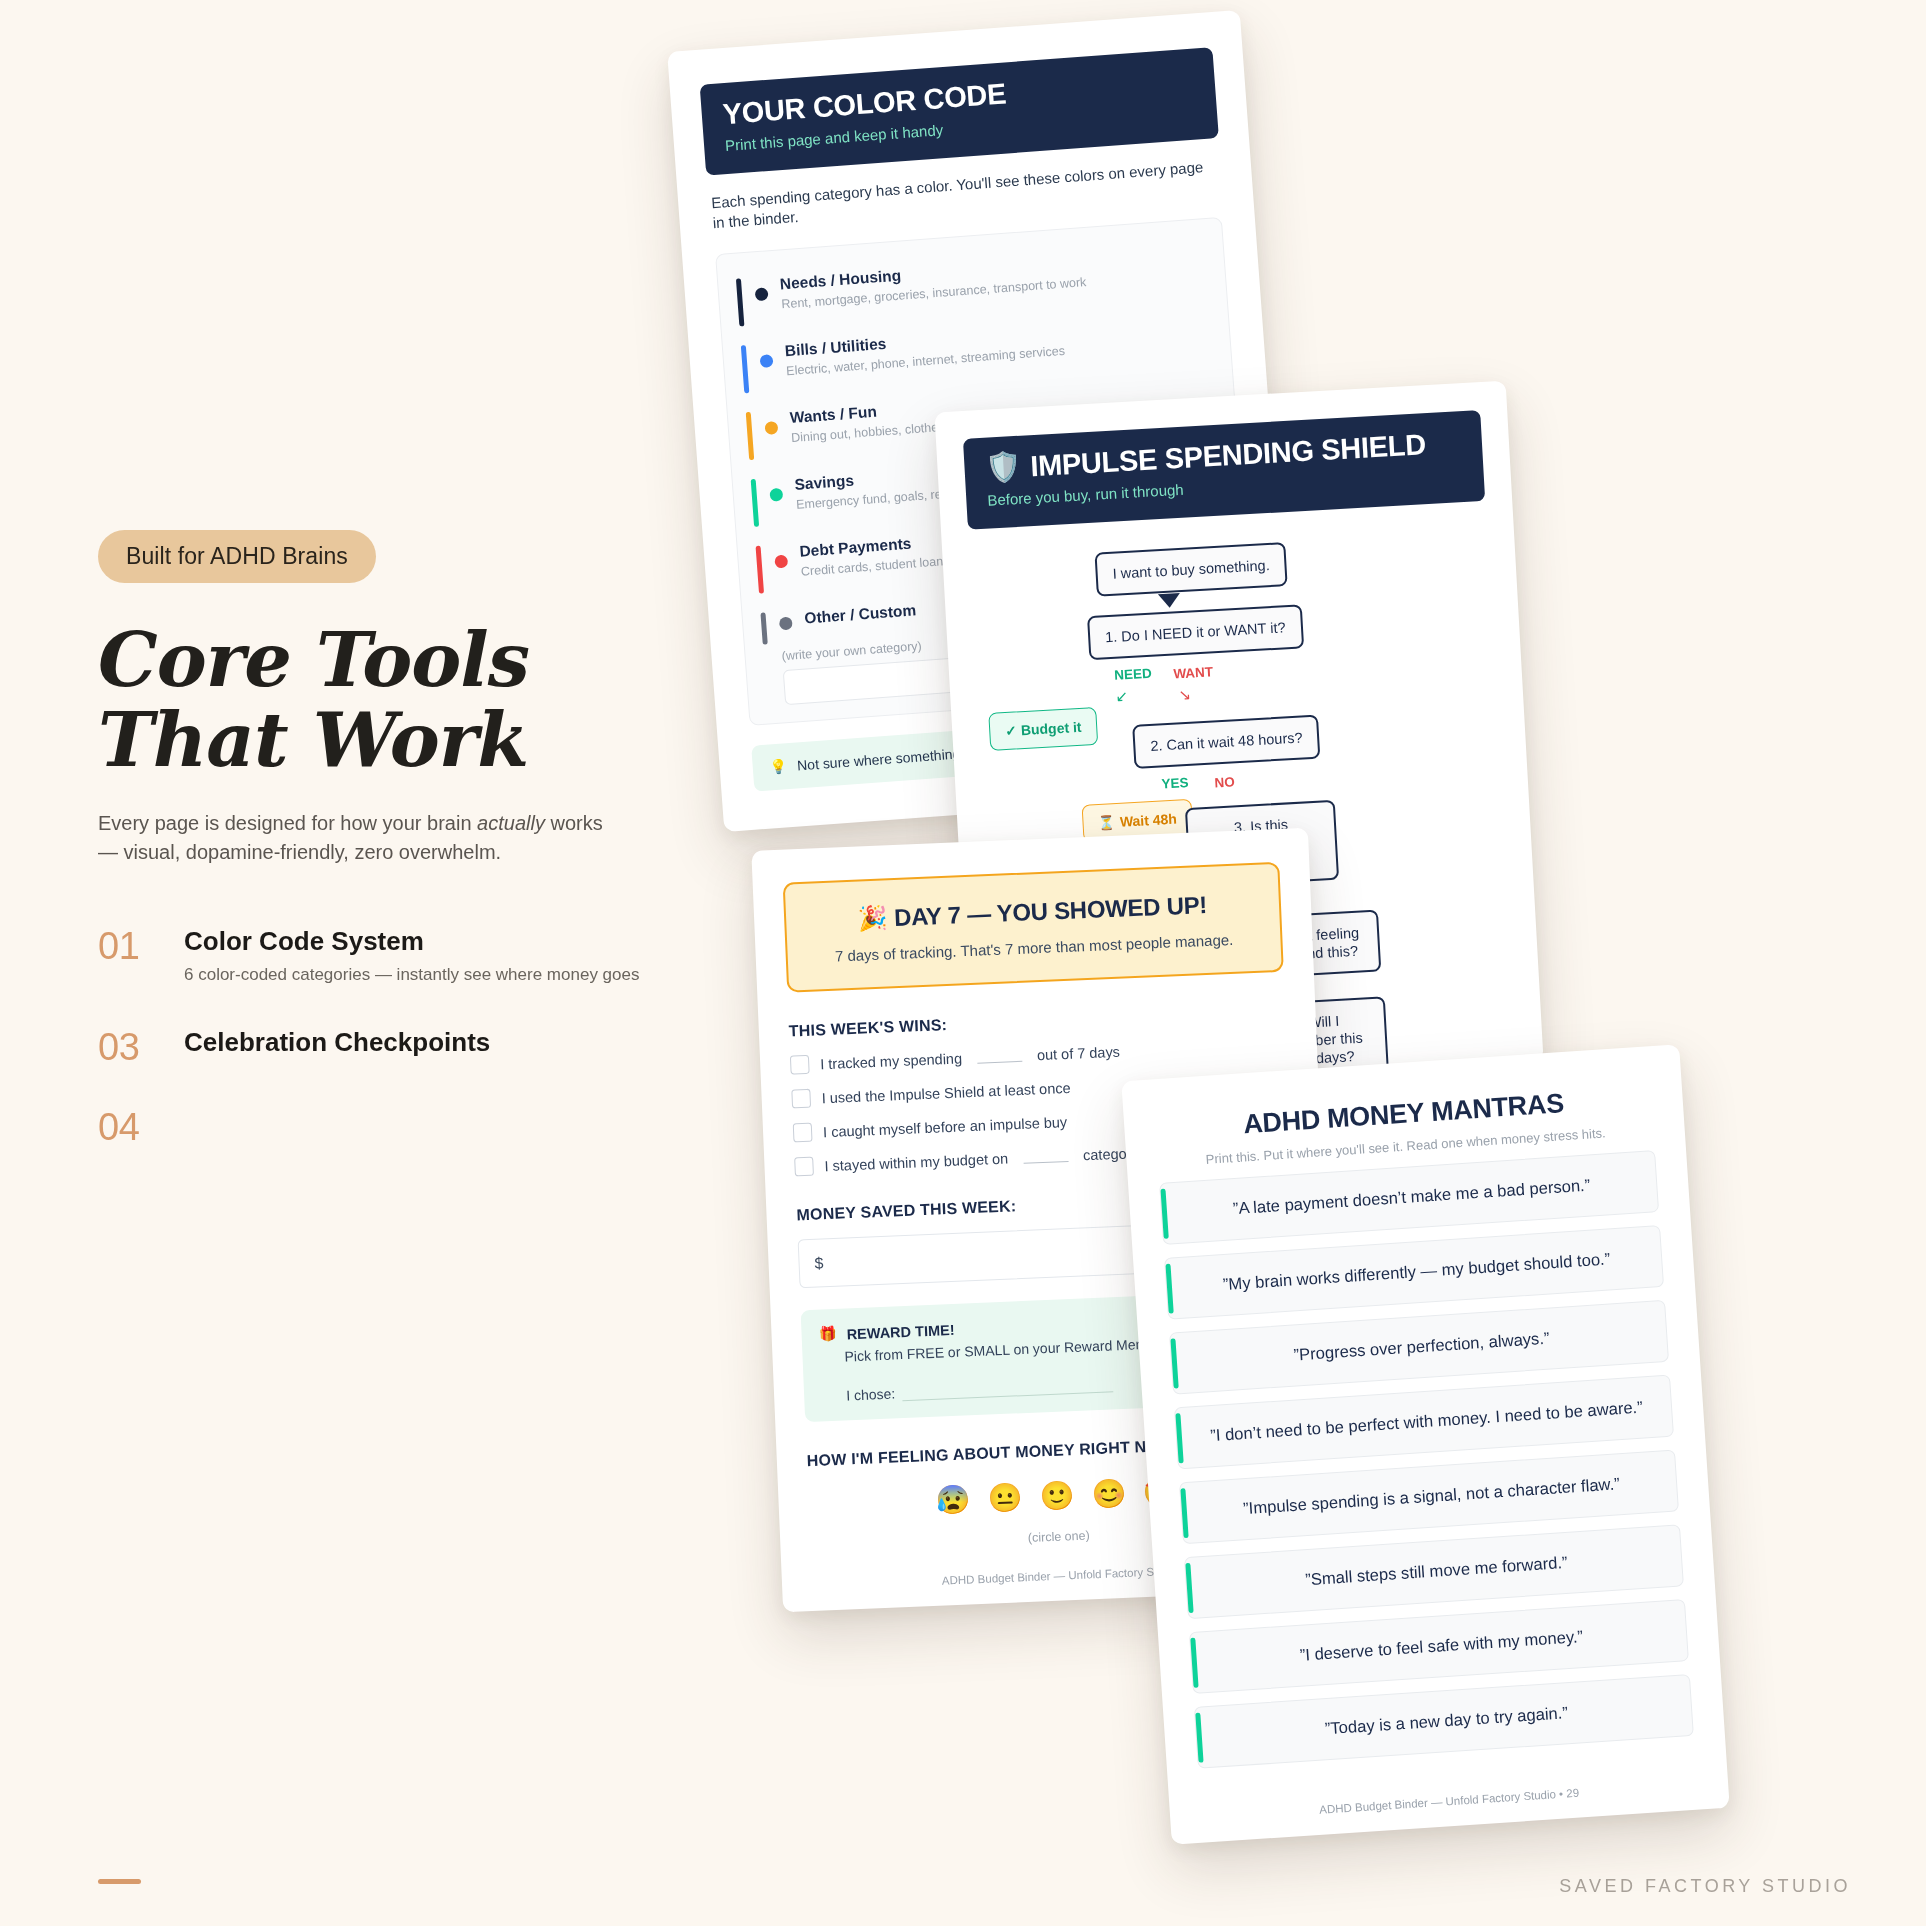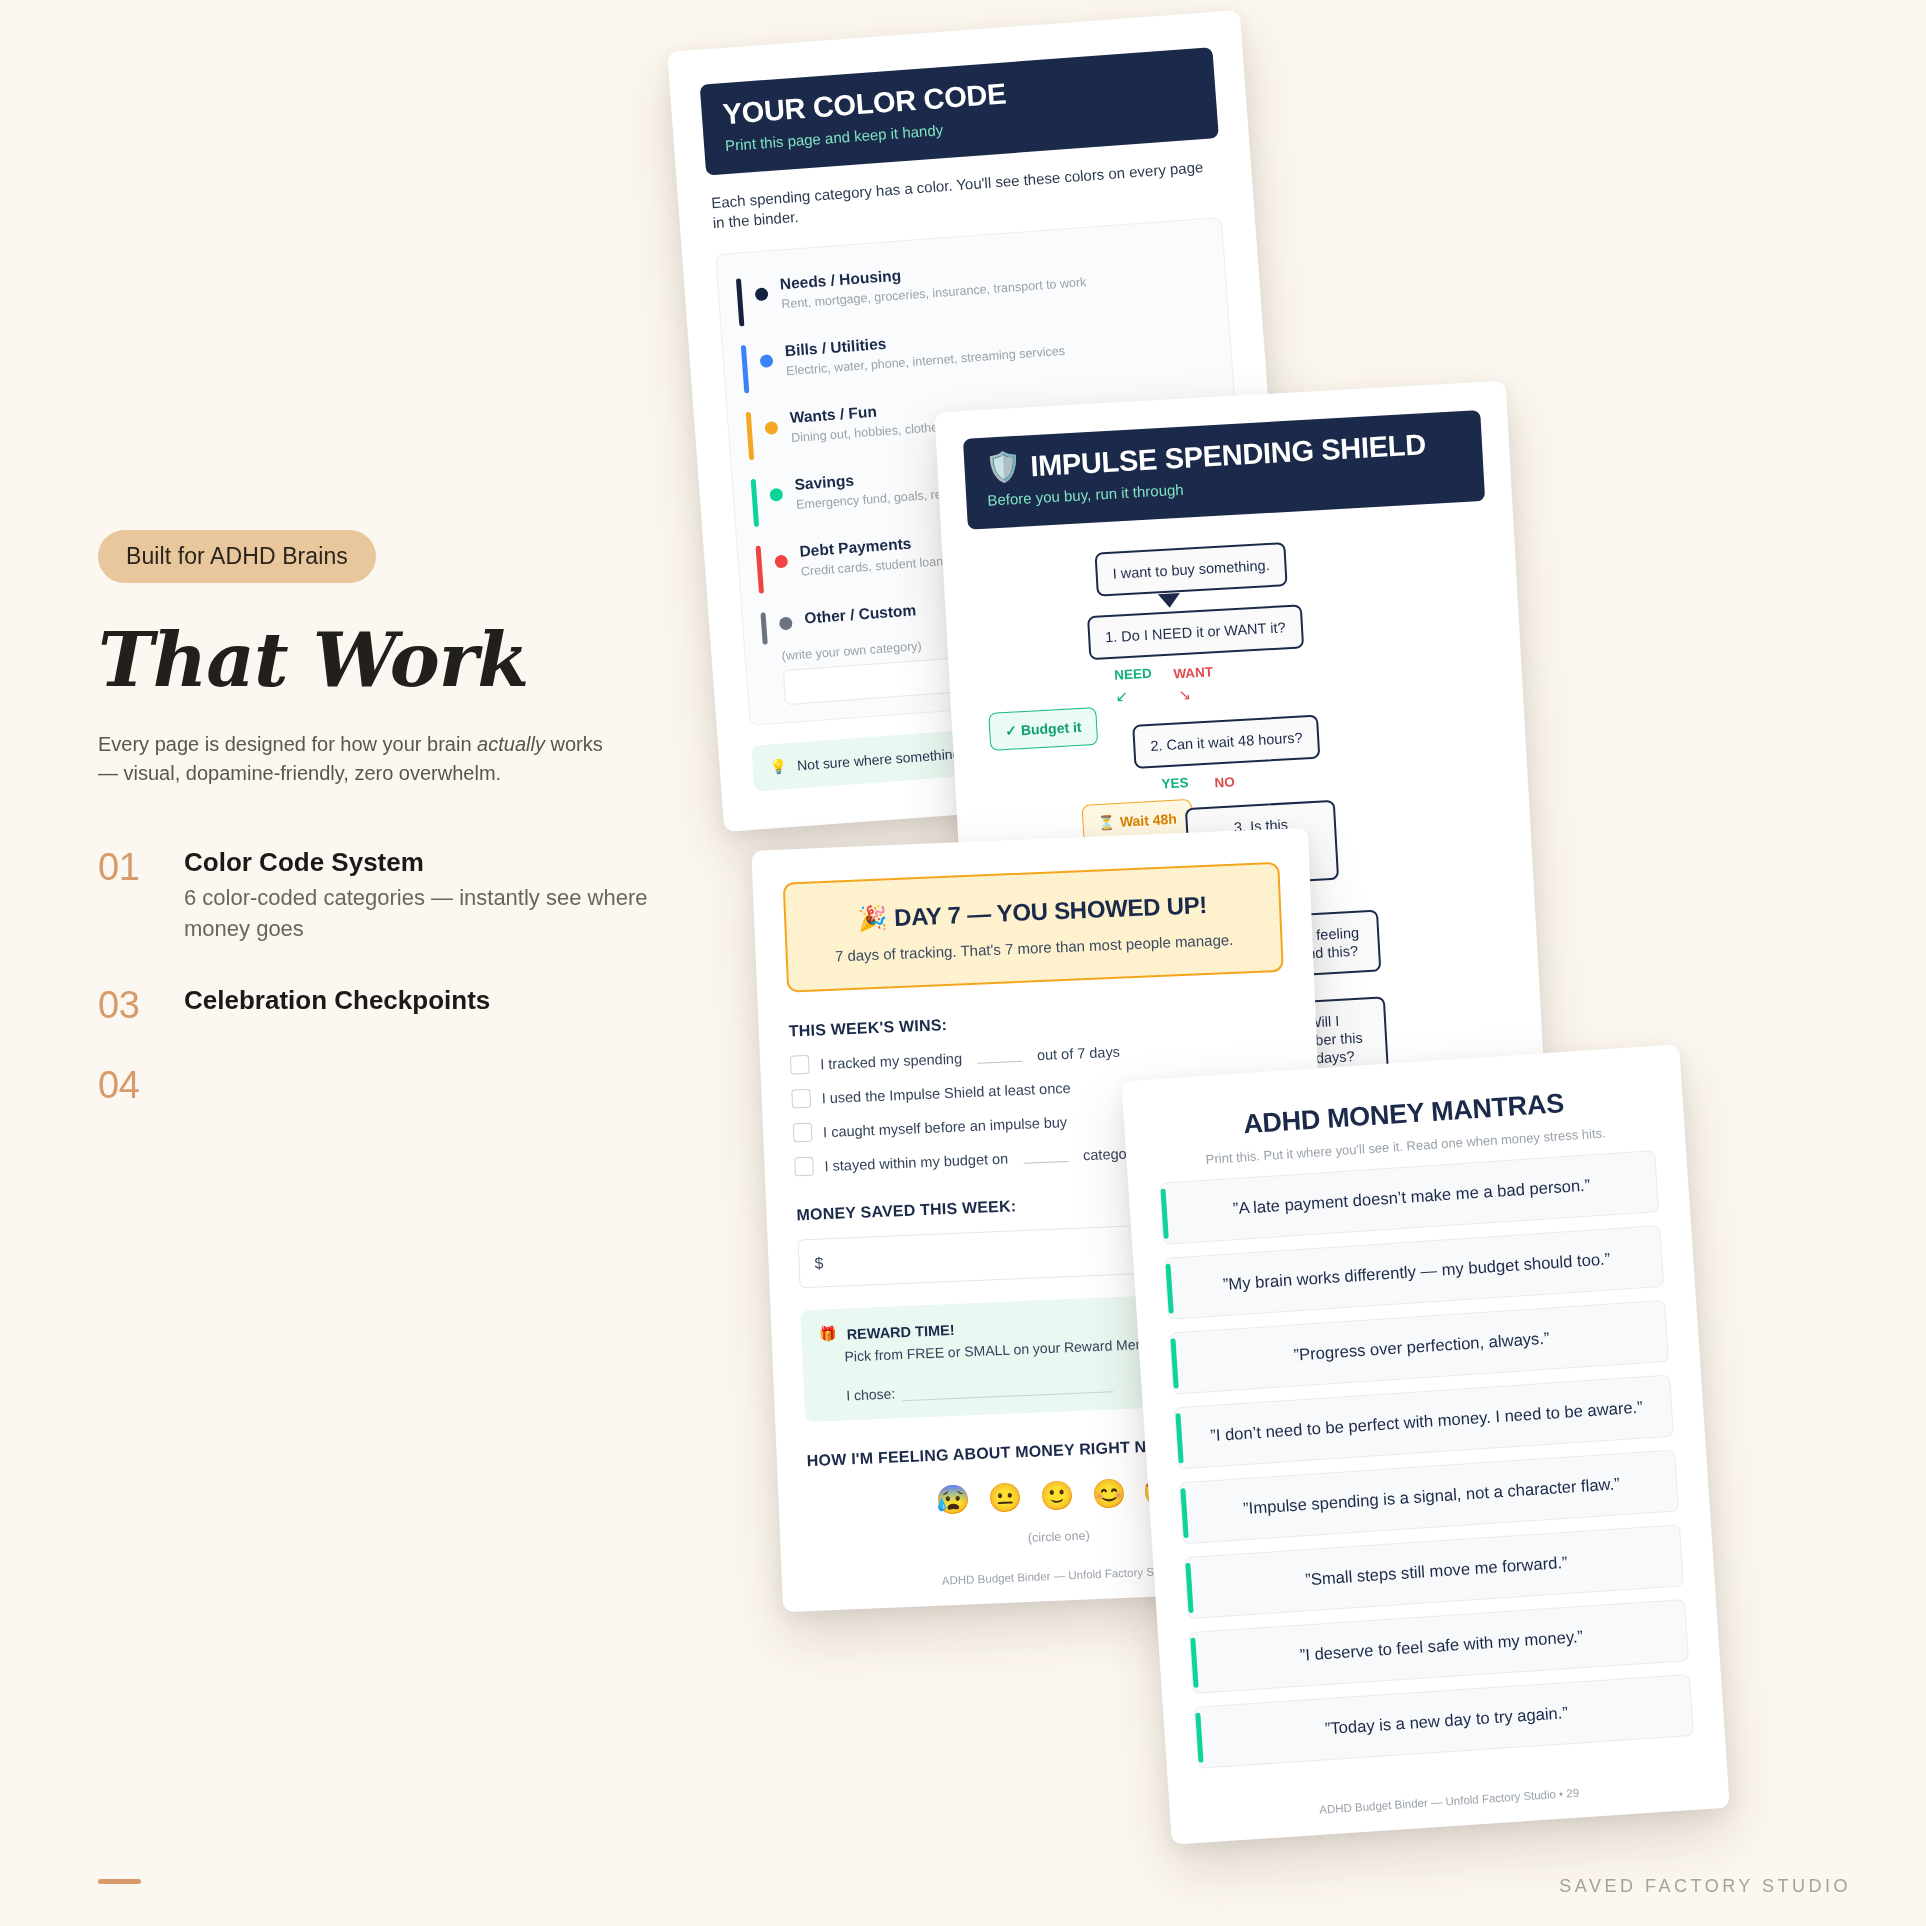--- a/index.html
+++ b/index.html
@@ -40,21 +40,21 @@
   }
   .subcopy em{font-style:italic;}
 
   .features{margin-top:60px;}
   .feature{display:flex;gap:20px;margin-bottom:42px;}
   .fnum{
     font-size:38px;font-weight:300;color:#D79A6B;
     min-width:66px;line-height:1;letter-spacing:-0.5px;
   }
   .ftitle{font-size:26px;font-weight:bold;color:#1C1A17;margin:0 0 7px 0;line-height:1.1;}
-  .fdesc{font-size:22px;line-height:1.38;color:#6A655E;max-width:466px;}
+  .fdesc{font-size:17px;line-height:1.38;color:#6A655E;max-width:466px;}
 
   .bottom-rule{
     position:absolute;left:98px;top:1879px;
     width:43px;height:5px;border-radius:3px;background:#D79A6B;
   }
   .brandmark{
     position:absolute;right:75px;top:1876px;
     font-size:18px;letter-spacing:3.5px;color:#A9A29A;
   }
 
@@ -177,20 +177,21 @@
 </head>
 <body>
 
 <div class="stage">
 
   <div class="left">
 
     <div class="eyebrow">Built for ADHD Brains</div>
 
     <div class="headline">
+      <span>Core Tools</span>
       <span class="l2">That Work</span>
     </div>
 
     <div class="subcopy">
       <span>Every page is designed for how your brain </span><em>actually</em><span> works — visual, dopamine-friendly, zero overwhelm.</span>
     </div>
 
     <div class="features">
 
       <div class="feature">

